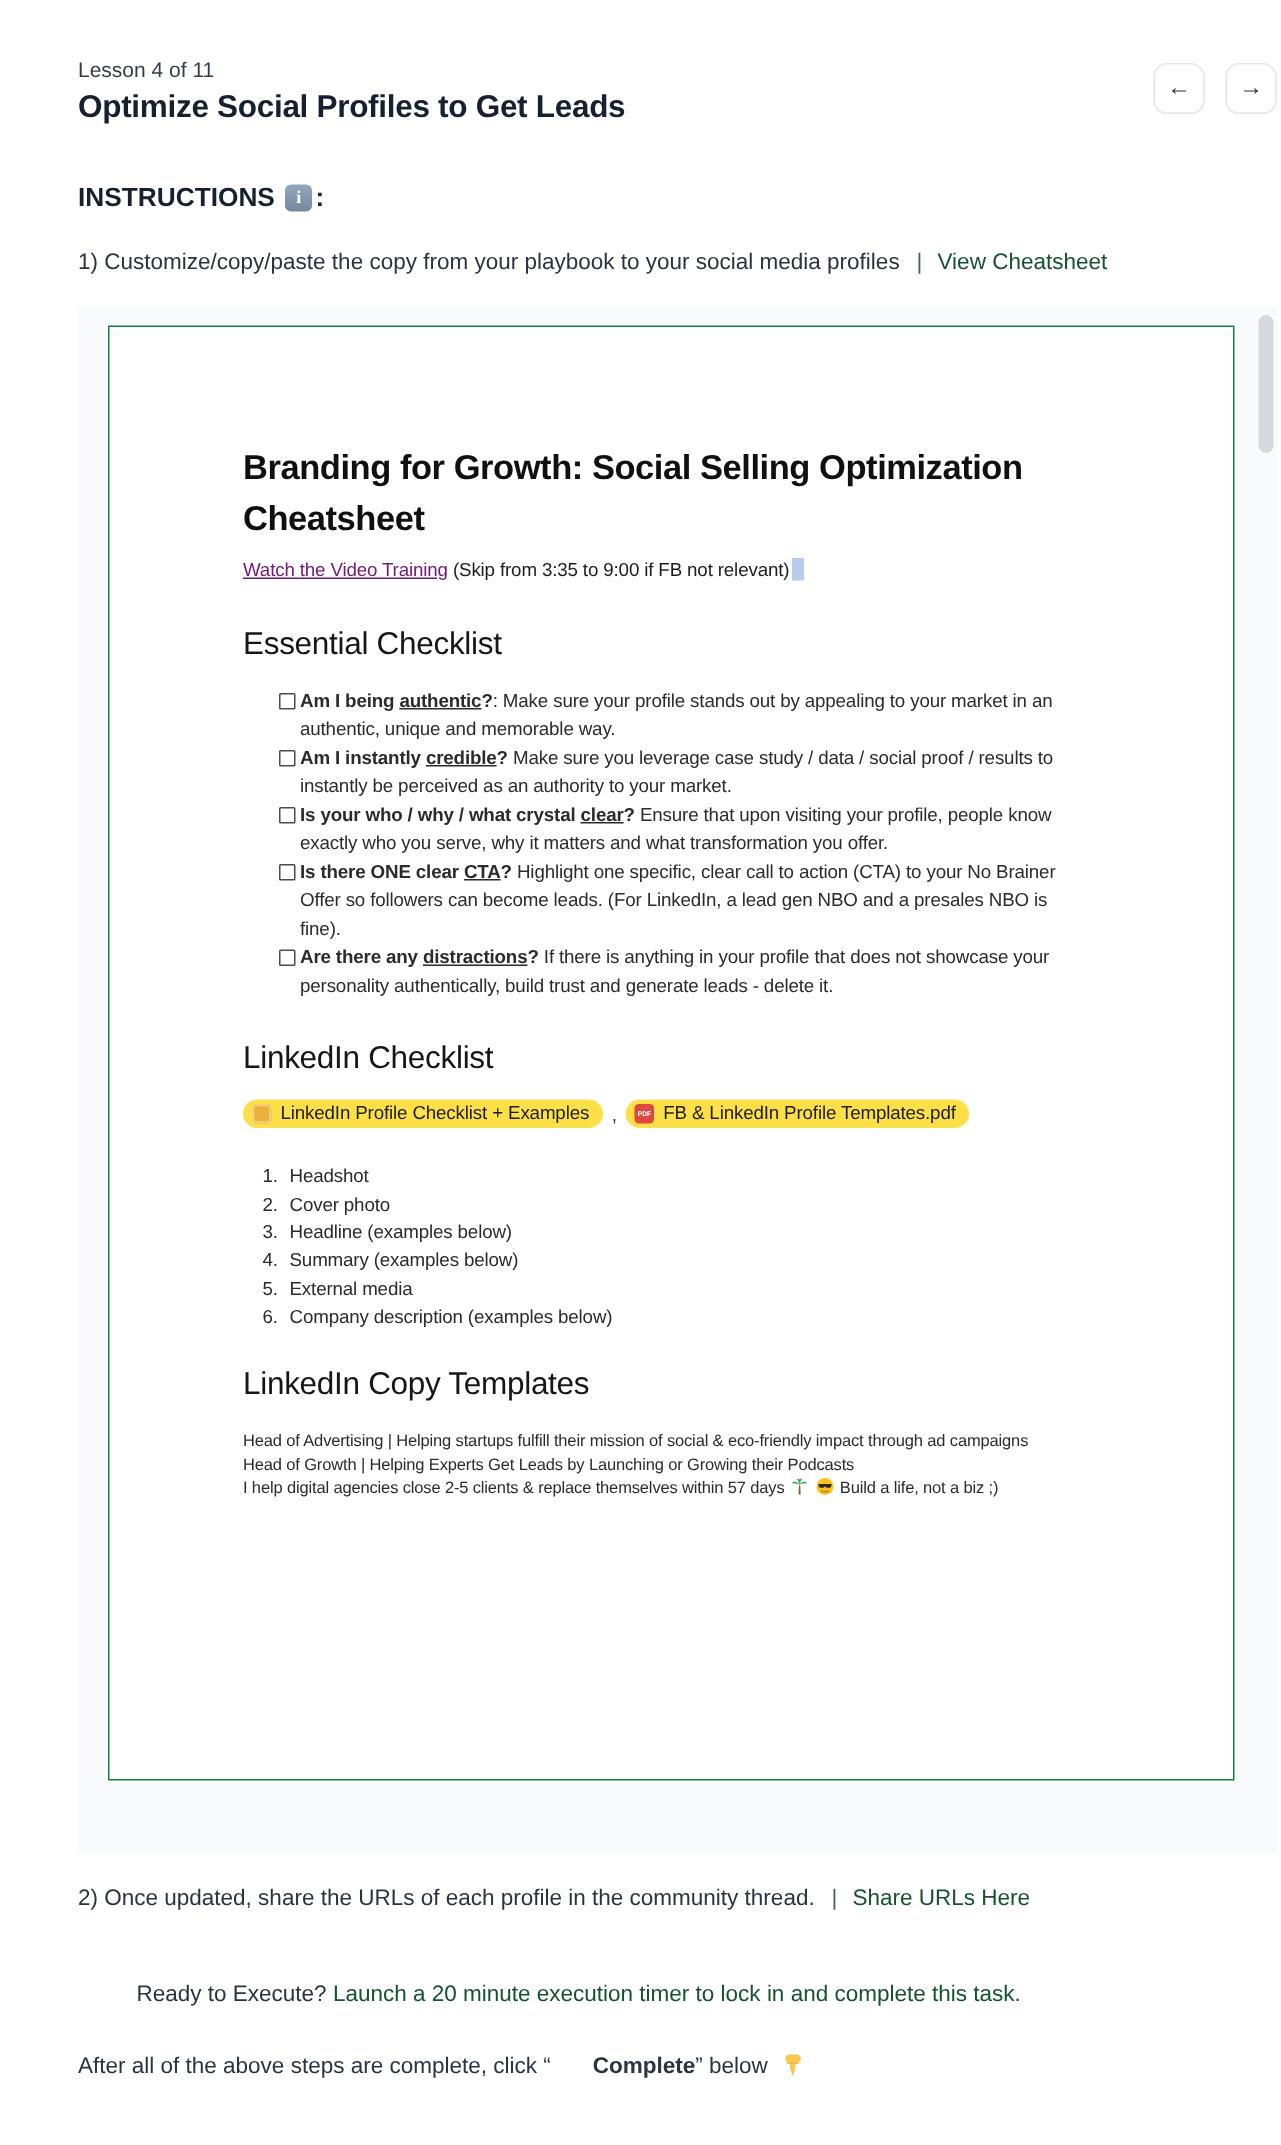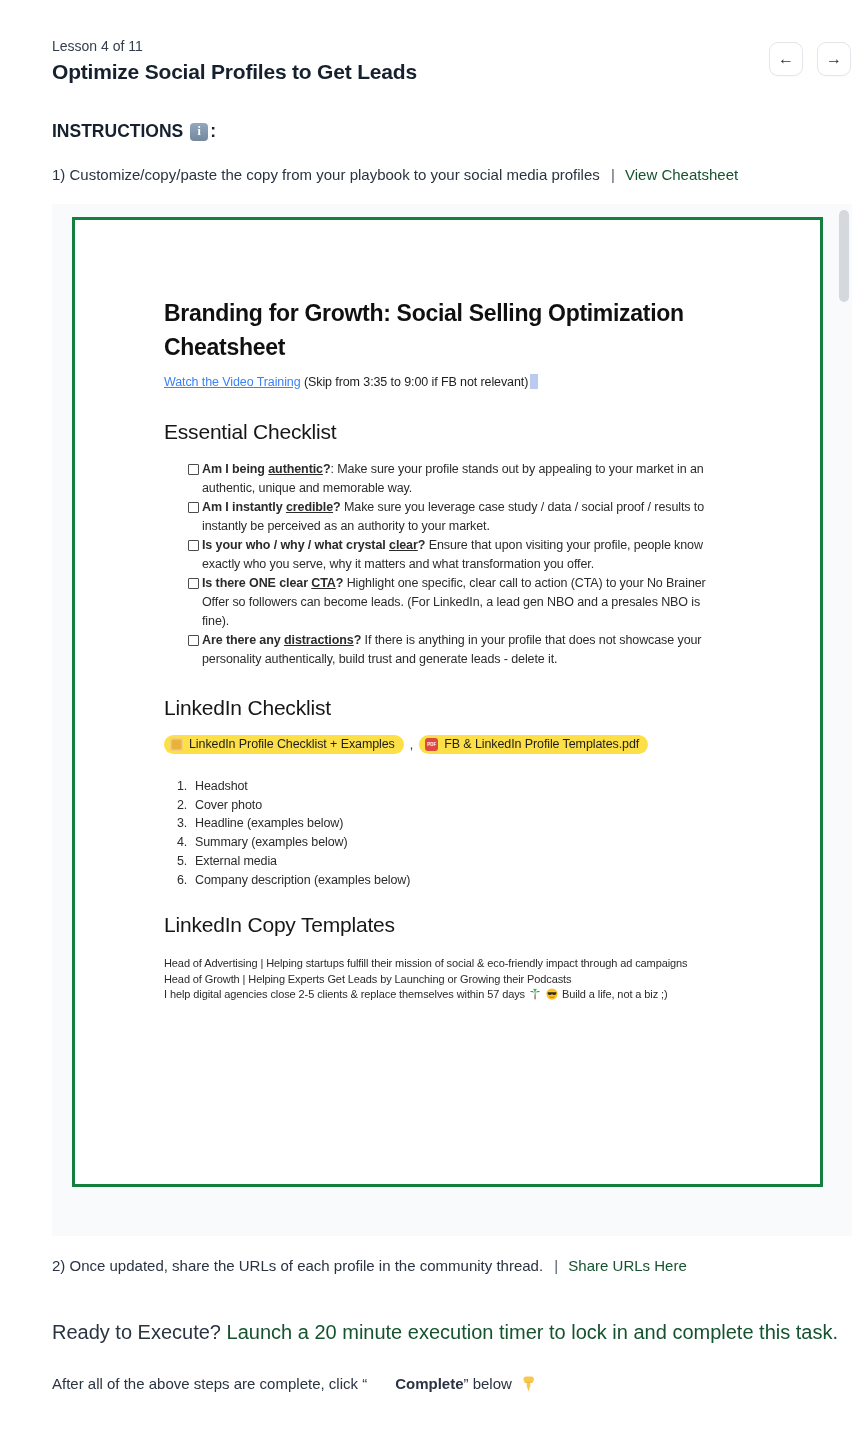--- a/index.html
+++ b/index.html
@@ -35,30 +35,30 @@
   .sep { color:#515d6e; margin:0 6px 0 7px; font-weight:300; }
   a.link { color:#14532d; text-decoration:none; cursor:pointer; }
 
   
   .embed {
     position:relative; margin-top:21px; margin-left:0;
     width:800px; height:1032px; background:#f8fafc; overflow:hidden;
   }
   .doc-page {
     position:absolute; left:20px; top:13px; width:751px; height:970px;
-    background:#ffffff; border:3px solid #15803d; overflow:hidden;
+    background:#ffffff; border:1px solid #15803d; overflow:hidden;
     padding:76px 66px 0 89px;
     font-family:"Liberation Sans", sans-serif; letter-spacing:-0.1px;
   }
   .scrollbar-track { position:absolute; top:0; right:0; width:16px; height:100%; }
   .scrollbar-thumb { position:absolute; top:6px; right:3px; width:10px; height:92px; border-radius:5px; background:#d5d8dd; }
 
   .doc-title { font-size:23px; font-weight:700; color:#101010; line-height:34px; letter-spacing:-0.3px; }
   .doc-video { margin-top:10px; font-size:12.5px; color:#1d1d1d; }
-  .doc-video a { color:#3b82f6; text-decoration:underline; cursor:pointer; }
+  .doc-video a { color:#701a75; text-decoration:underline; cursor:pointer; }
   .sel-highlight { display:inline-block; width:8px; height:15px; background:#b9ccf0; vertical-align:text-bottom; margin-left:2px; }
 
   .doc-h2 { font-size:21px; font-weight:400; color:#161616; letter-spacing:-0.2px; }
   .h2-essential { margin-top:31px; }
   .h2-linkedin { margin-top:27px; }
   .h2-templates { margin-top:24px; }
 
   .checklist { margin-top:16px; padding-left:24px; }
   .chk-item { display:flex; gap:3px; font-size:12.5px; line-height:19px; color:#2b2b2b; }
   .chk-box { flex:0 0 auto; width:11px; height:11px; border:1.5px solid #4c4c4c; border-radius:1px; margin-top:4px; background:#fff; }
@@ -80,21 +80,21 @@
   .num-list { margin-top:23px; font-size:12.5px; line-height:18.7px; color:#2b2b2b; }
   .num-row { display:flex; }
   .num-row .num { width:31px; padding-left:13px; flex:0 0 auto; }
 
   .headlines-h3 { margin-top:30px; font-size:15.5px; font-weight:400; color:#161616; }
   .headline-lines { margin-top:19px; font-size:11px; line-height:15.5px; color:#2b2b2b; }
   .emoji { display:inline-block; vertical-align:-2px; margin:0 1px; }
 
   
   .step2 { margin-top:21px; }
-  .ready-line { margin-top:47px; font-size:20px; color:#2a3342; }
+  .ready-line { margin-top:47px; font-size:15px; color:#2a3342;margin-left:39px; }
   .complete-line { margin-top:31px; font-size:15px; color:#2a3342; }
   .complete-line b { font-weight:700;margin-left:28px; }
   .hand-emoji { display:inline-block; vertical-align:-3px; margin-left:5px; }
 </style>
 </head>
 <body>
 
 <div class="page">
 
   <div class="lesson-label">Lesson 4 of 11</div>

